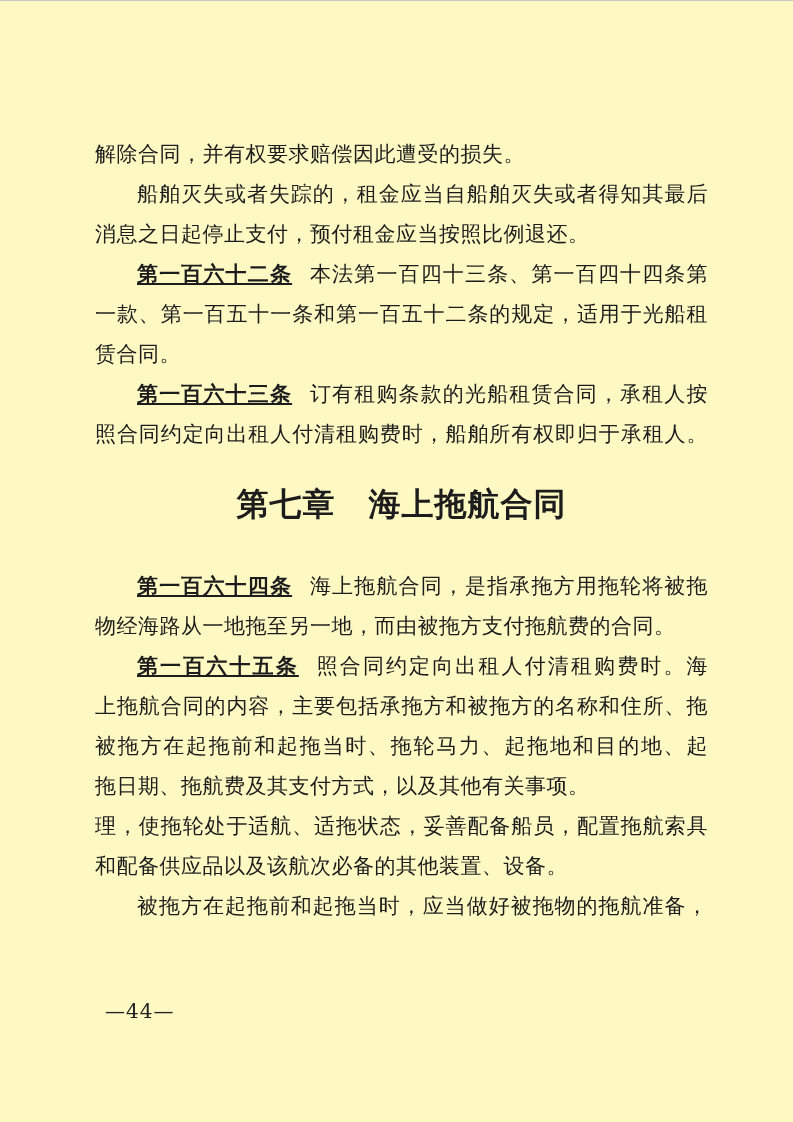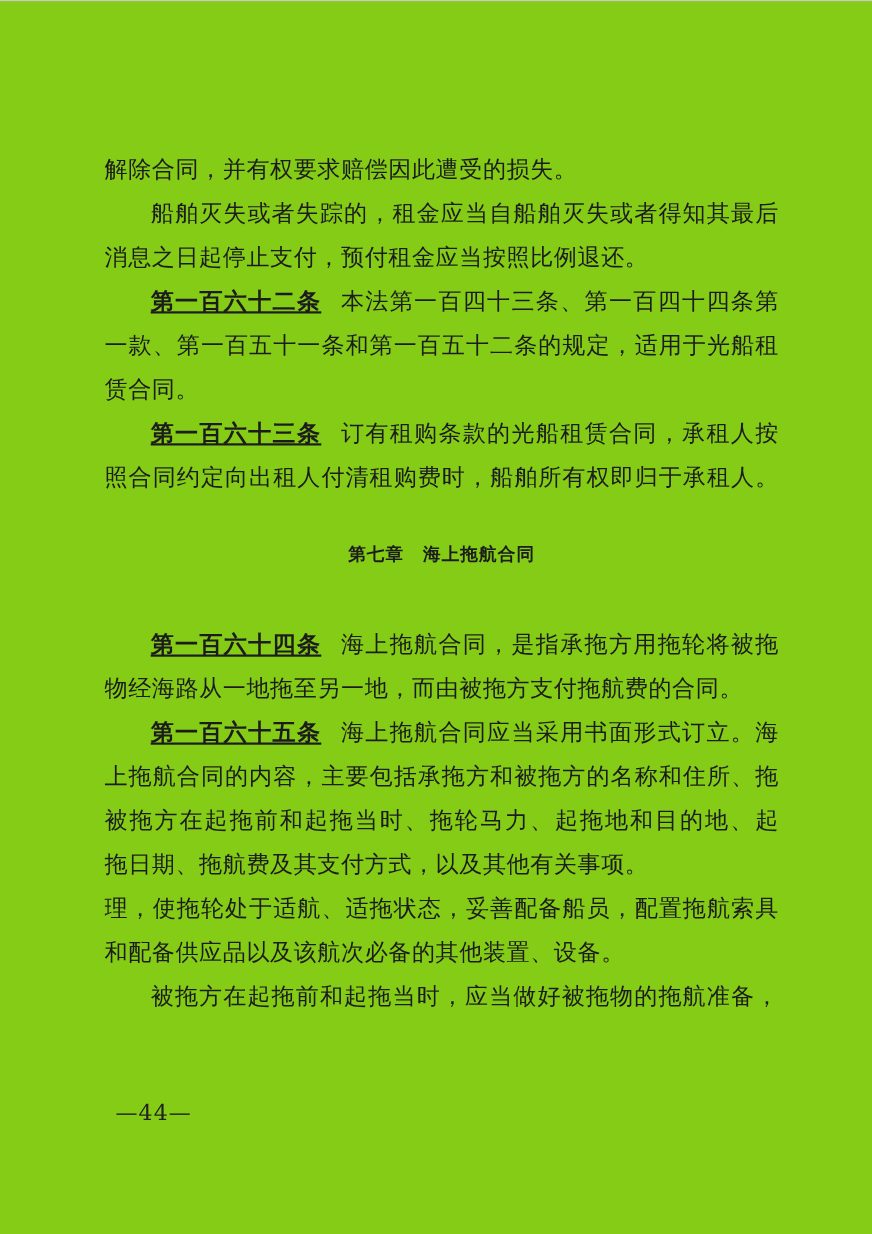--- a/index.html
+++ b/index.html
@@ -5,21 +5,21 @@
 <style>
   html, body {
     margin: 0;
     padding: 0;
     background: #ffffff;
   }
   .page {
     position: relative;
     width: 793px;
     height: 1122px;
-    background: #84cc16;
+    background: #fef9c3;
     color: #1c1c1c;
     font-family: "DejaVu Serif", "Liberation Serif", serif;
     overflow: hidden;
     box-sizing: border-box;
     border-top: 1px solid #c9c9c9; 
   }
   .content {
     position: absolute;
     left: 95px;
     top: 133px;
@@ -45,21 +45,21 @@
   .art {
     font-weight: bold;
     margin-right: 0.85em;
     text-decoration: underline;
   }
   .heading {
     margin: 30px 0 42px 0;
     height: 40px;
     line-height: 40px;
     text-align: center;
-    font-size: 16px;
+    font-size: 32px;
     font-weight: bold;
     letter-spacing: 1px;
   }
   .page-number {
     position: absolute;
     left: 105px;
     top: 998px;
     font-size: 20px;
     letter-spacing: 1px;
     color: #222222;
@@ -80,21 +80,21 @@
     <p class="ln">赁合同。</p>
 
     <p class="ln indent fill"><b class="art">第一百六十三条</b><span>订有租购条款的光船租赁合同，承租人按</span></p>
     <p class="ln fill">照合同约定向出租人付清租购费时，船舶所有权即归于承租人。</p>
 
     <h2 class="heading">第七章　海上拖航合同</h2>
 
     <p class="ln indent fill"><b class="art">第一百六十四条</b><span>海上拖航合同，是指承拖方用拖轮将被拖</span></p>
     <p class="ln">物经海路从一地拖至另一地，而由被拖方支付拖航费的合同。</p>
 
-    <p class="ln indent fill"><b class="art">第一百六十五条</b><span>海上拖航合同应当采用书面形式订立。海</span></p>
+    <p class="ln indent fill"><b class="art">第一百六十五条</b><span>照合同约定向出租人付清租购费时。海</span></p>
     <p class="ln fill">上拖航合同的内容，主要包括承拖方和被拖方的名称和住所、拖</p>
     <p class="ln fill">被拖方在起拖前和起拖当时、拖轮马力、起拖地和目的地、起</p>
     <p class="ln">拖日期、拖航费及其支付方式，以及其他有关事项。</p>
 
     <p class="ln fill">理，使拖轮处于适航、适拖状态，妥善配备船员，配置拖航索具</p>
     <p class="ln">和配备供应品以及该航次必备的其他装置、设备。</p>
     <p class="ln indent fill">被拖方在起拖前和起拖当时，应当做好被拖物的拖航准备，</p>
 
   </div>
 

